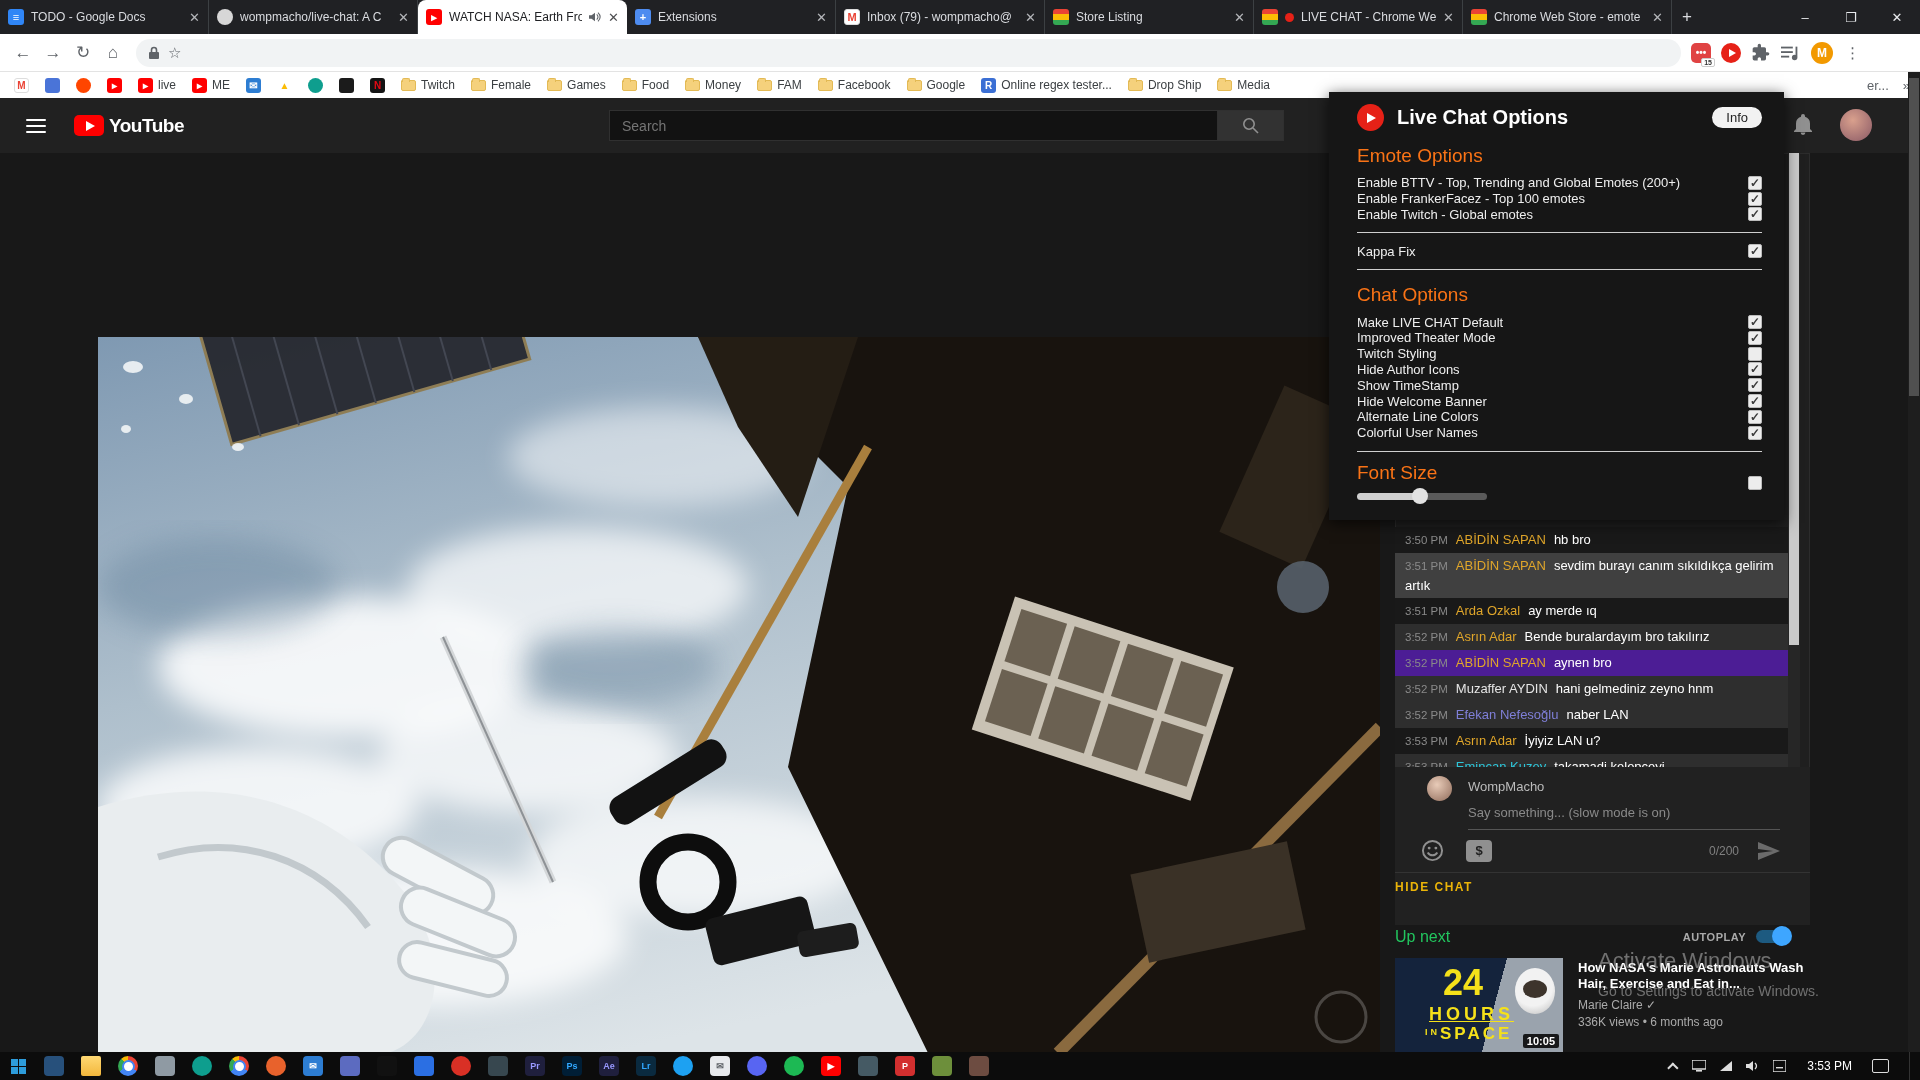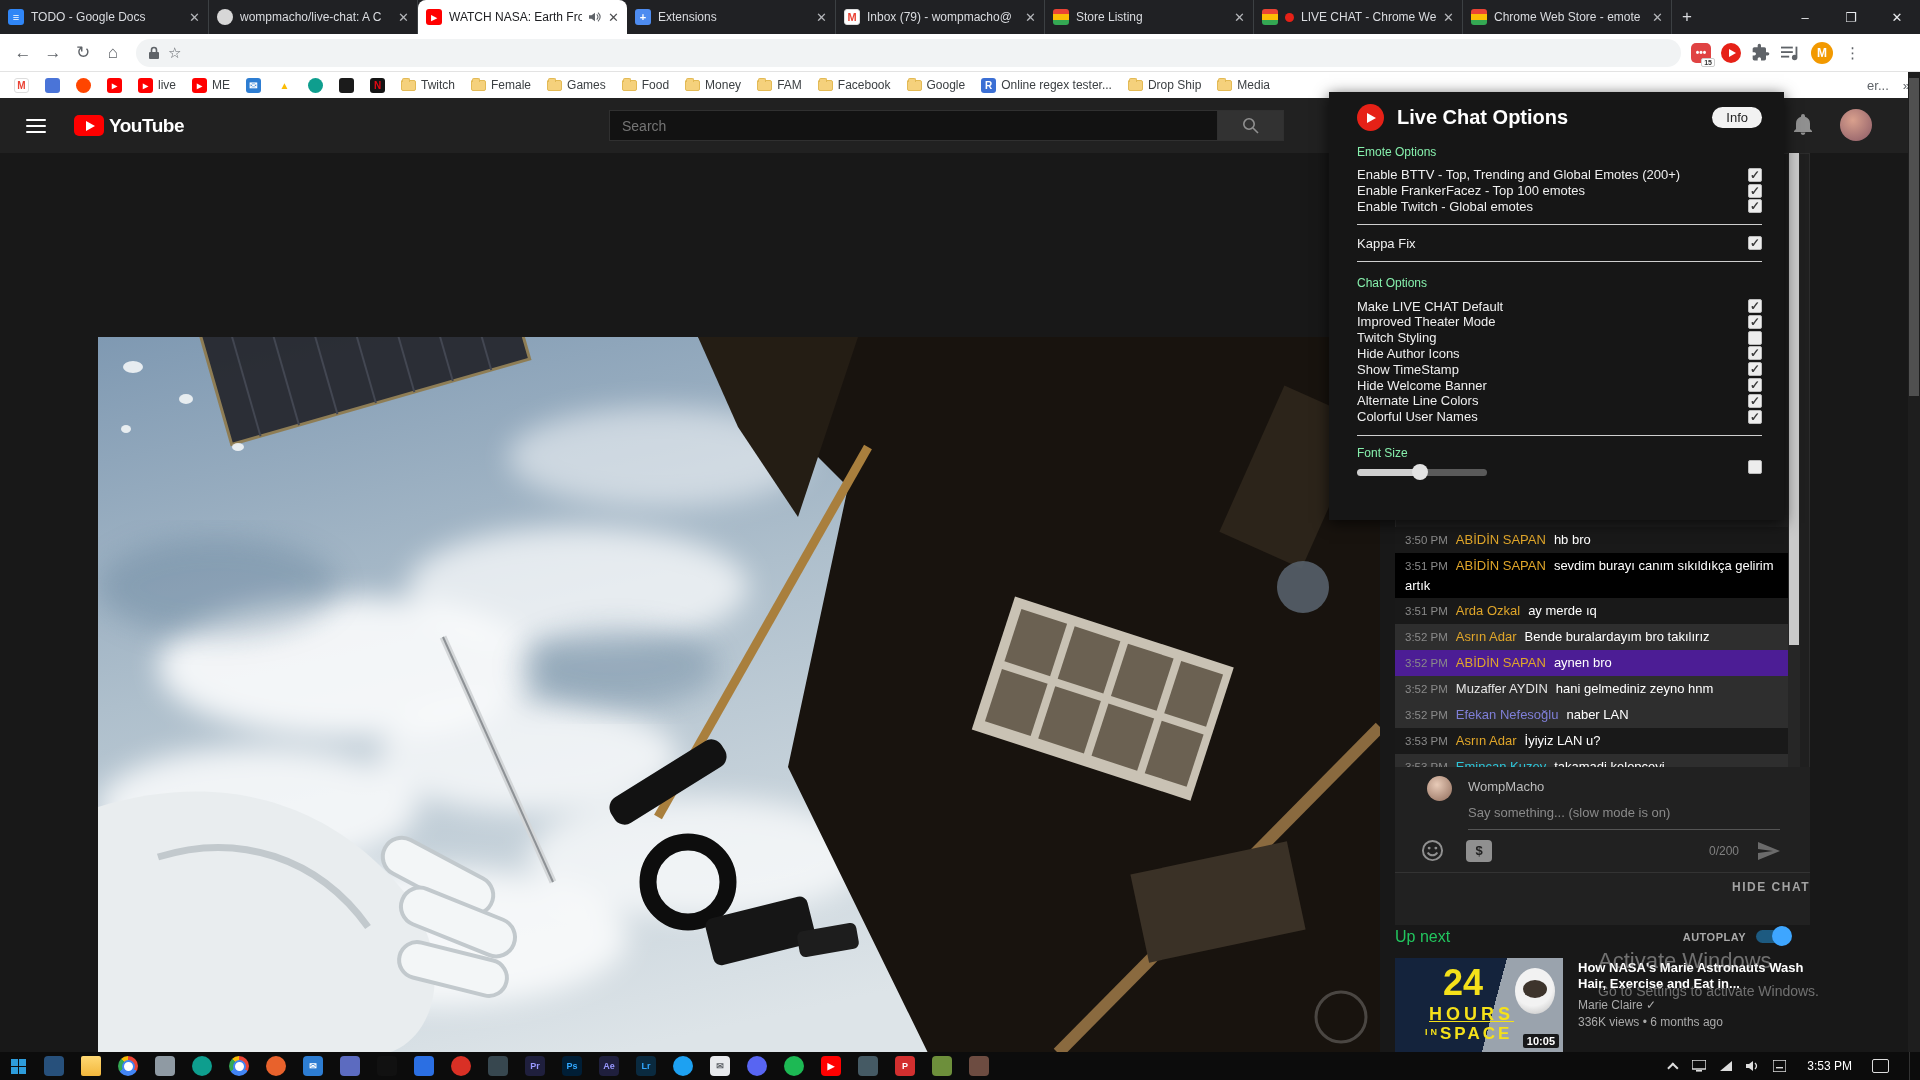--- a/index.html
+++ b/index.html
@@ -103,21 +103,21 @@
                background:radial-gradient(circle at 40% 35%, #e8cbb8, #8f6b5a); }
   .ci-name { position:absolute; left:73px; top:12px; color:#bbb; font-size:13px; }
   .ci-ph { position:absolute; left:73px; top:38px; width:312px; color:#8a8a8a; font-size:13px;
            border-bottom:1px solid #555; padding-bottom:9px; }
   .ci-icons { position:absolute; left:26px; top:72px; width:360px; display:flex; align-items:center; }
   .ci-count { margin-left:auto; color:#808080; font-size:12px; }
   .ci-sc { width:26px; height:22px; background:#909090; border-radius:4px; color:#212121;
            font-size:13px; font-weight:bold; display:flex; align-items:center; justify-content:center;
            margin-left:22px; }
   .ci-hr { position:absolute; left:0; top:105px; width:415px; height:1px; background:#333; }
-  .hidechat { position:absolute; left:0; top:113px; width:415px; text-align:right; color:#a3a3a3;
+  .hidechat { position:absolute; left:0; top:113px; width:415px; text-align:left; color:#eab308;
               font-size:12px; font-weight:bold; letter-spacing:1.5px; }
 
   
   .upnext { position:absolute; left:1395px; top:928px; width:415px; }
   .un-head { color:#22c55e; font-size:16px; }
   .un-auto { position:absolute; right:20px; top:2px; display:flex; align-items:center; gap:10px;
              color:#aaa; font-size:11px; font-weight:bold; letter-spacing:.5px; }
   .toggle { width:34px; height:13px; background:#1d5a80; border-radius:7px; position:relative; }
   .toggle:before { content:""; position:absolute; right:-2px; top:-4px; width:20px; height:20px;
                    border-radius:50%; background:#3ea6ff; }
@@ -149,21 +149,21 @@
   .panel { position:absolute; left:1329px; top:92px; width:455px; height:428px; background:#161616;
            z-index:50; box-shadow:0 3px 14px rgba(0,0,0,.7); padding:12px 22px 0 28px; }
   .p-head { display:flex; align-items:center; }
   .p-ic { width:27px; height:27px; border-radius:50%; background:#e62117; display:flex;
           align-items:center; justify-content:center; }
   .p-ic:before { content:""; width:0; height:0; border-left:9px solid #fff;
                  border-top:5px solid transparent; border-bottom:5px solid transparent; margin-left:2px;}
   .p-title { color:#fff; font-size:20px; font-weight:bold; margin-left:13px; }
   .p-info { margin-left:auto; background:#f2f2f2; color:#222; font-size:13px; padding:3px 14px;
             border-radius:12px; }
-  .p-sec { color:#86efac; font-size:12px; margin:14px 0 8px; }
+  .p-sec { color:#f97316; font-size:19px; margin:14px 0 8px; }
   .p-row { display:flex; align-items:center; color:#efefef; font-size:13px; height:15.8px; }
   .p-row .cb { margin-left:auto; }
   .cb { width:14px; height:14px; border-radius:2px; background:#ededed; border:1px solid #bbb;
         color:#3c3c3c; font-size:12px; font-weight:bold; line-height:13px; text-align:center; }
   .cb.off { color:transparent; }
   .pdiv { height:1px; background:#cfcfcf; margin:10px 0; }
   .p-font { display:flex; align-items:flex-start; }
   .slider { position:relative; width:130px; height:7px; border-radius:4px; margin-top:9px;
             background:linear-gradient(90deg,#cfcfcf 0 48%,#5a5a5a 48% 100%); }
   .slider .knob { position:absolute; left:55px; top:-5px; width:16px; height:16px; border-radius:50%;
@@ -503,21 +503,21 @@
       </svg>
     </div>
 
     <div class="vtitle"><span>WATCH NASA: Earth From Space - Earth Viewing cameras ISS feed </span><span class="tag">#RealTimeTracker</span></div>
 
   </div>
 
   <div class="chatcol"></div>
   <div id="chatrows">
       <div class="crow" style="background: rgb(25, 25, 25);"><span class="ts">3:50 PM</span><span class="un" style="color: rgb(224, 166, 42);">ABİDİN SAPAN</span><span>hb bro</span></div>
-      <div class="crow" style="background: #000000;"><span class="ts">3:51 PM</span><span class="un" style="color: rgb(224, 166, 42);">ABİDİN SAPAN</span><span>sevdim burayı canım sıkıldıkça gelirim artık</span></div>
+      <div class="crow" style="background: #404040;"><span class="ts">3:51 PM</span><span class="un" style="color: rgb(224, 166, 42);">ABİDİN SAPAN</span><span>sevdim burayı canım sıkıldıkça gelirim artık</span></div>
       <div class="crow" style="background: rgb(25, 25, 25);"><span class="ts">3:51 PM</span><span class="un" style="color: rgb(224, 166, 42);">Arda Ozkal</span><span>ay merde ıq</span></div>
       <div class="crow" style="background: rgb(46, 46, 46);"><span class="ts">3:52 PM</span><span class="un" style="color: rgb(224, 166, 42);">Asrın Adar</span><span>Bende buralardayım bro takılırız</span></div>
       <div class="crow" style="background: #4c1d95;"><span class="ts">3:52 PM</span><span class="un" style="color: rgb(224, 166, 42);">ABİDİN SAPAN</span><span>aynen bro</span></div>
       <div class="crow" style="background: rgb(46, 46, 46);"><span class="ts">3:52 PM</span><span class="un" style="color: #e5e5e5;">Muzaffer AYDIN</span><span>hani gelmediniz zeyno hnm</span></div>
       <div class="crow" style="background: rgb(46, 46, 46);"><span class="ts">3:52 PM</span><span class="un" style="color: rgb(127, 127, 216);">Efekan Nefesoğlu</span><span>naber LAN</span></div>
       <div class="crow" style="background: rgb(25, 25, 25);"><span class="ts">3:53 PM</span><span class="un" style="color: rgb(224, 166, 42);">Asrın Adar</span><span>İyiyiz LAN u?</span></div>
       <div class="crow" style="background: rgb(46, 46, 46);"><span class="ts">3:53 PM</span><span class="un" style="color: rgb(46, 198, 217);">Emincan Kuzey</span><span>takamadi kelepceyi</span></div>
     </div>
   <div class="chat-sb">
       <div class="thumb"></div>

